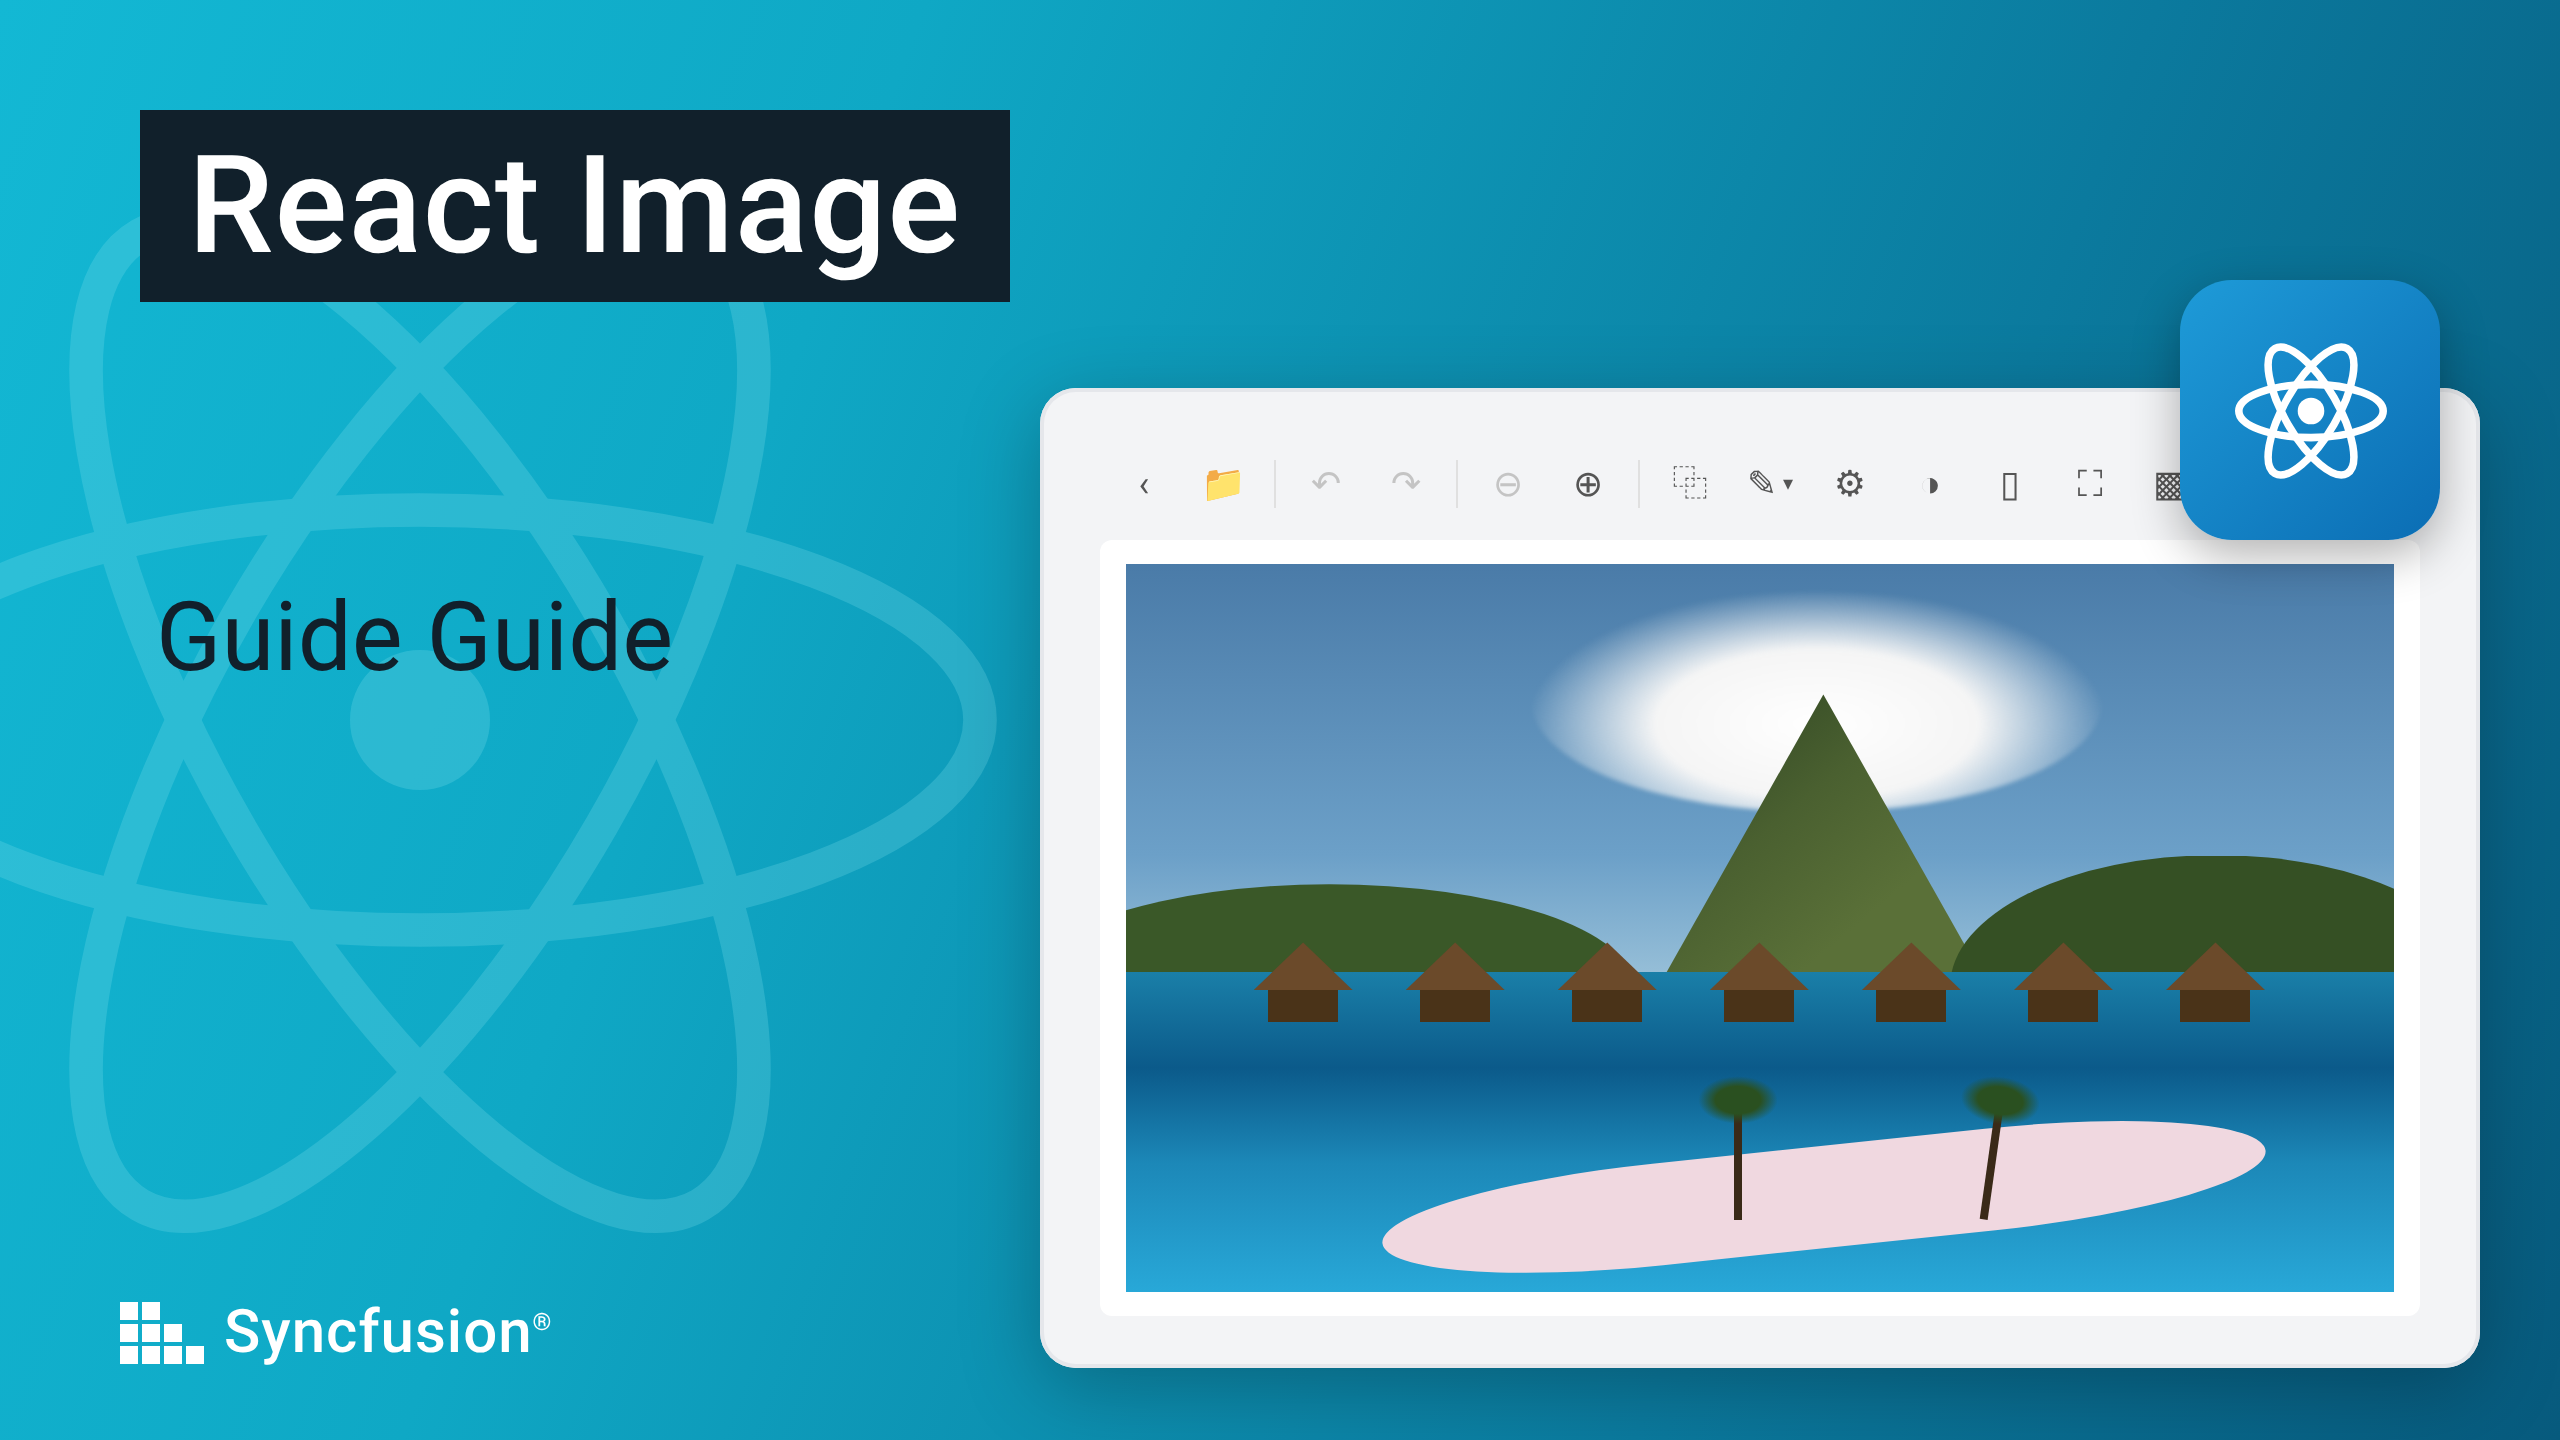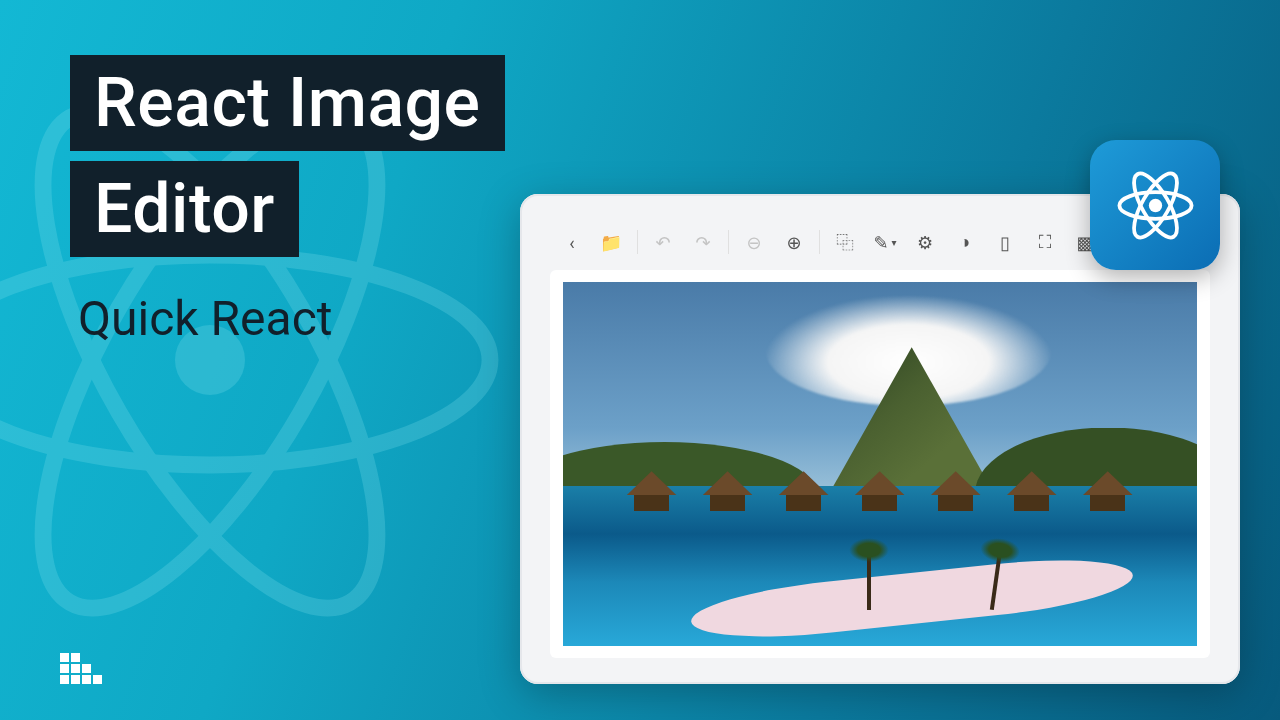--- a/index.html
+++ b/index.html
@@ -181,39 +181,39 @@
   <g fill="none" stroke="#7fe0ec" stroke-width="2.4">
     <ellipse cx="50" cy="50" rx="40" ry="15"></ellipse>
     <ellipse cx="50" cy="50" rx="40" ry="15" transform="rotate(60 50 50)"></ellipse>
     <ellipse cx="50" cy="50" rx="40" ry="15" transform="rotate(120 50 50)"></ellipse>
   </g>
   <circle cx="50" cy="50" r="5" fill="#7fe0ec"></circle>
 </svg>
 
 <div class="title-block">
   <div class="title-line">React Image</div><br>
-  <div class="title-line">Editor</div>
-</div>
-<div class="subtitle">Quick React</div>
+</div>
+<div class="subtitle">Guide Guide</div>
 
 <div class="logo">
   <div class="logo-grid">
     <div></div>
       <div></div>
       <div style="opacity:0"></div>
       <div style="opacity:0"></div>
     <div></div>
       <div></div>
       <div></div>
       <div style="opacity:0"></div>
     <div></div>
       <div></div>
       <div></div>
       <div></div>
   </div>
+  <span><span>Syncfusion</span><sup>®</sup></span>
 </div>
 
 <div class="tablet">
   <div class="toolbar" id="toolbar">
       <div class="tool-btn">‹</div>
       <div class="tool-btn">📁</div>
       <div class="tool-sep"></div>
       <div class="tool-btn disabled">↶</div>
       <div class="tool-btn disabled">↷</div>
       <div class="tool-sep"></div>

